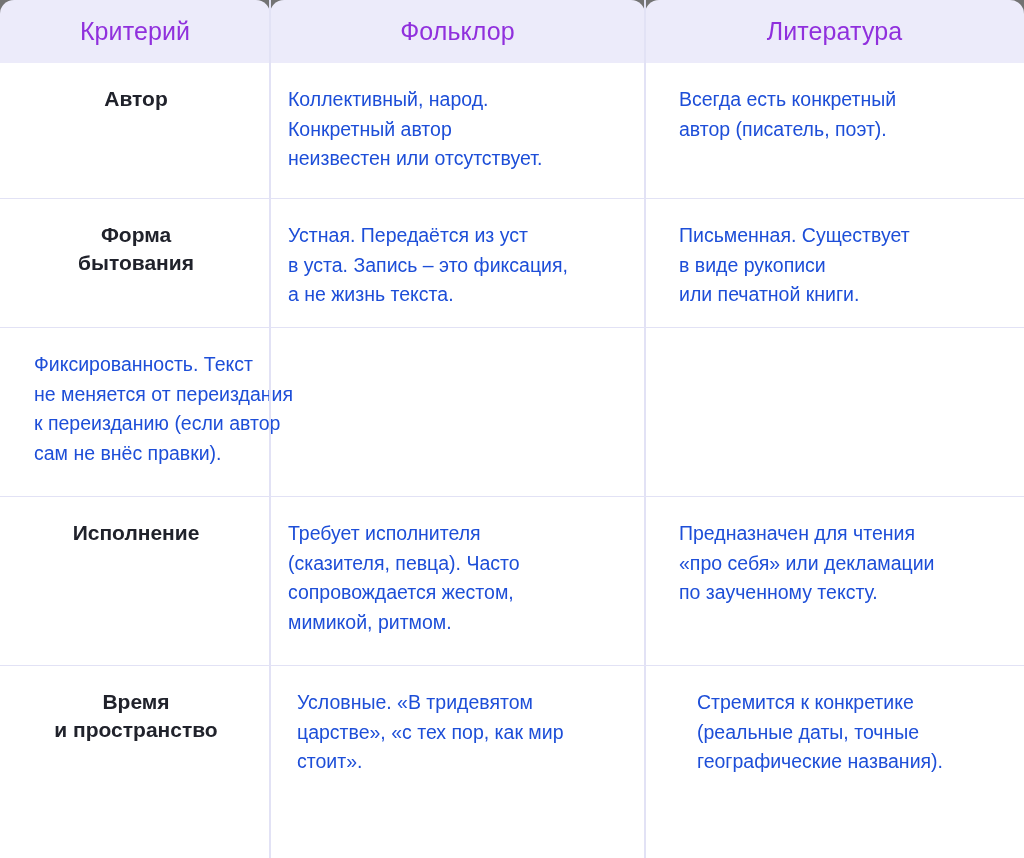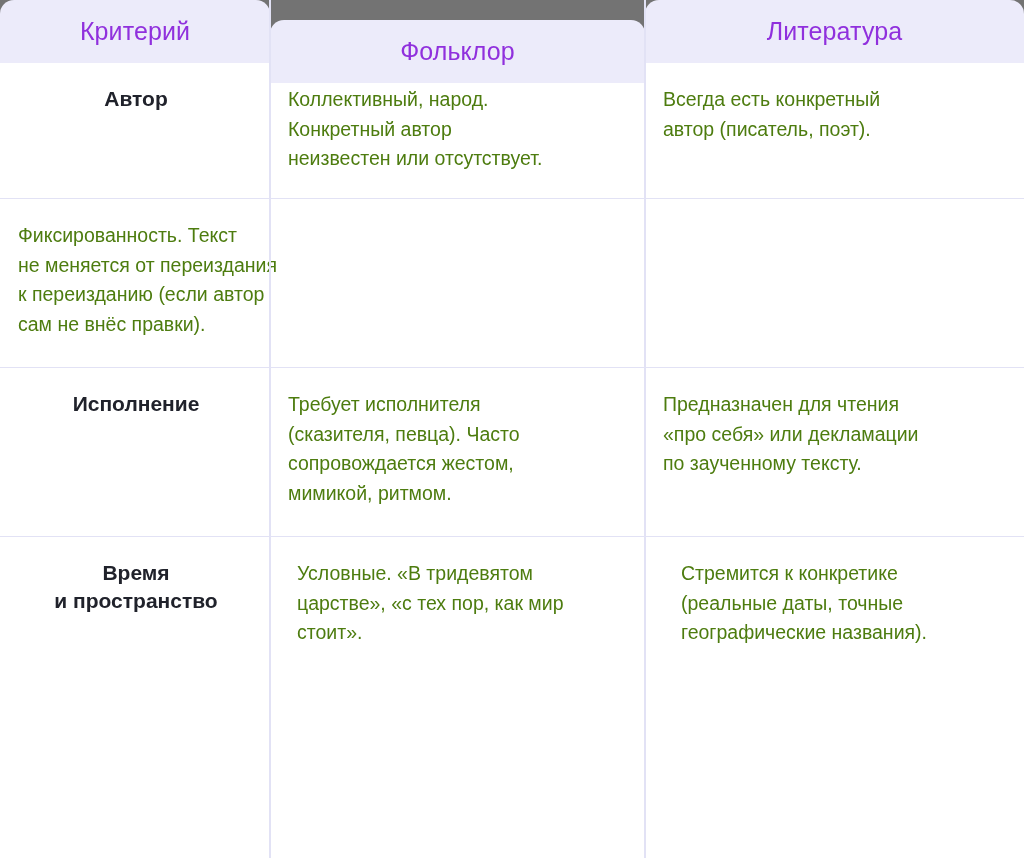--- a/index.html
+++ b/index.html
@@ -37,21 +37,21 @@
     display: flex;
     align-items: center;
     justify-content: center;
     background: #ecebfa;
     height: 63px;
     box-sizing: border-box;
     border-top-left-radius: 14px;
     border-top-right-radius: 14px;
   }
   .th-criterion { width: 270px; }
-  .th-folklore  { width: 375px; margin-top: 20px; }
+  .th-folklore  { width: 375px; }
   .th-literature{ width: 379px; }
 
   .th-label {
     font-size: 25px;
     font-weight: 400;
     color: #9030dd;
     letter-spacing: 0.1px;
     line-height: 1;
     white-space: nowrap;
   }
@@ -88,36 +88,36 @@
     display: block;
     text-align: center;
   }
   .cell-folklore {
     width: 375px;
     padding-left: 18px;
     padding-right: 24px;
   }
   .cell-literature {
     width: 348px;
-    padding-left: 18px;
+    padding-left: 34px;
     padding-right: 22px;
   }
 
   .criterion-text {
     font-size: 21px;
     font-weight: 700;
     color: #20222b;
     line-height: 1.33;
     display: block;
     white-space: pre-line;
   }
   .body-text {
     font-size: 19.5px;
     font-weight: 400;
-    color: #4d7c0f;
+    color: #1d4ed8;
     line-height: 1.52;
     display: block;
     white-space: pre-line;
   }
 
   
   .v-divider {
     position: absolute;
     top: 0;
     width: 1.5px;
@@ -155,20 +155,36 @@
         <span class="body-text">Коллективный, народ.
 Конкретный автор
 неизвестен или отсутствует.</span>
       </div>
       <div class="cell cell-literature">
         <span class="body-text">Всегда есть конкретный
 автор (писатель, поэт).</span>
       </div>
     </div>
 
+    <div class="row row-2">
+      <div class="cell cell-criterion">
+        <span class="criterion-text">Форма
+бытования</span>
+      </div>
+      <div class="cell cell-folklore">
+        <span class="body-text">Устная. Передаётся из уст
+в уста. Запись – это фиксация,
+а не жизнь текста.</span>
+      </div>
+      <div class="cell cell-literature">
+        <span class="body-text">Письменная. Существует
+в виде рукописи
+или печатной книги.</span>
+      </div>
+    </div>
 
     <div class="row row-3">
       <div class="cell cell-literature">
         <span class="body-text">Фиксированность. Текст
 не меняется от переиздания
 к переизданию (если автор
 сам не внёс правки).</span>
       </div>
     </div>
 

